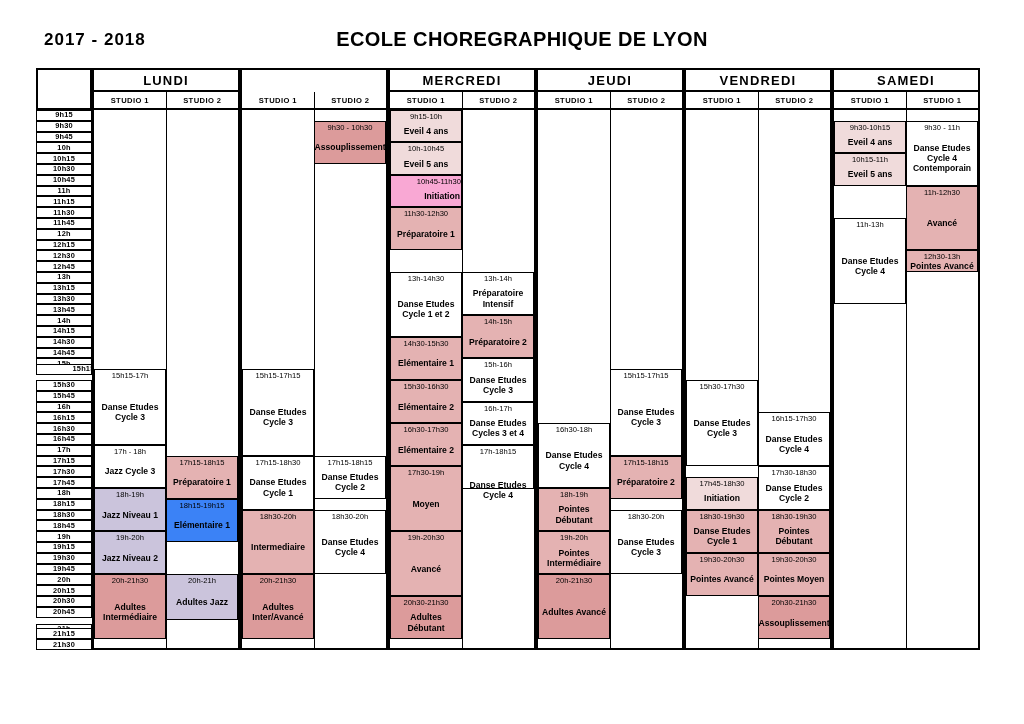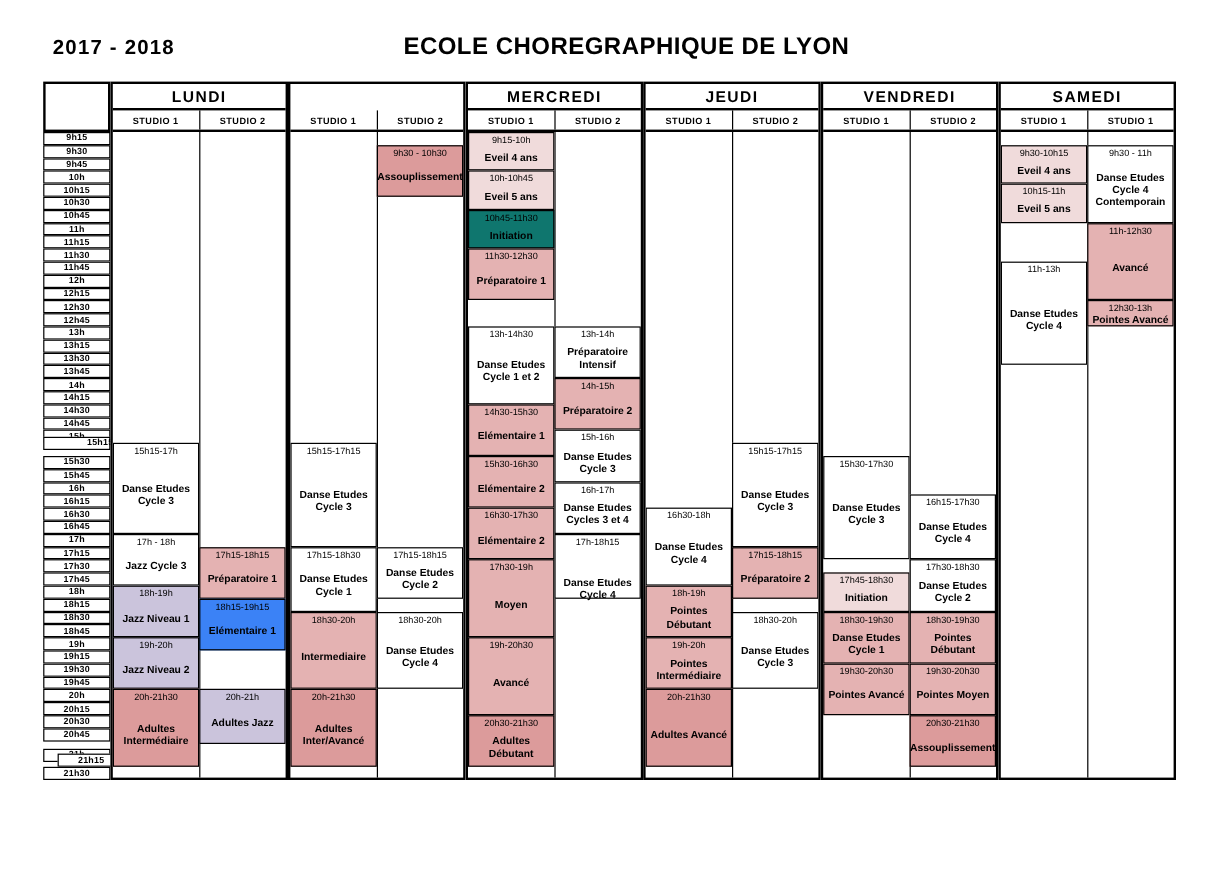--- a/index.html
+++ b/index.html
@@ -112,21 +112,21 @@
       <div class="time-row" style="top: 452.4px;">18h45</div>
       <div class="time-row" style="top: 463.2px;">19h</div>
       <div class="time-row" style="top: 474px;">19h15</div>
       <div class="time-row" style="top: 484.8px;">19h30</div>
       <div class="time-row" style="top: 495.6px;">19h45</div>
       <div class="time-row" style="top: 506.4px;">20h</div>
       <div class="time-row" style="top: 517.2px;">20h15</div>
       <div class="time-row" style="top: 528px;">20h30</div>
       <div class="time-row" style="top: 538.8px;">20h45</div>
       <div class="time-row" style="top: 556px;">21h</div>
-      <div class="time-row" style="top: 560.4px; margin-left: 12px;">21h15</div>
+      <div class="time-row" style="top: 560.4px;">21h15</div>
       <div class="time-row" style="top: 571.2px;">21h30</div>
       <div class="day-group" style="left: 56px;">
         <div class="day-name">LUNDI</div>
         <div class="studio-row">
           <div class="studio-cell">STUDIO 1</div>
           <div class="studio-cell">STUDIO 2</div>
         </div>
         <div class="grid">
           <div class="studio-col s0">
             <div class="block" style="top: 259.2px; height: 75.6px; background: rgb(255, 255, 255);">
@@ -215,21 +215,21 @@
         <div class="grid">
           <div class="studio-col s0">
             <div class="block" style="top: 0px; height: 32.4px; background: rgb(240, 219, 219);">
               <div class="b-time">9h15-10h</div>
               <div class="b-name">Eveil 4 ans</div>
             </div>
             <div class="block" style="top: 32.4px; height: 32.4px; background: rgb(240, 219, 219);">
               <div class="b-time">10h-10h45</div>
               <div class="b-name">Eveil 5 ans</div>
             </div>
-            <div class="block" style="top: 64.8px; height: 32.4px; background: #0f766e;">
+            <div class="block" style="top: 64.8px; height: 32.4px; background: #f9a8d4; align-items: flex-end;">
               <div class="b-time">10h45-11h30</div>
               <div class="b-name">Initiation</div>
             </div>
             <div class="block" style="top: 97.2px; height: 43.2px; background: rgb(228, 178, 178);">
               <div class="b-time">11h30-12h30</div>
               <div class="b-name">Préparatoire 1</div>
             </div>
             <div class="block" style="top: 162px; height: 64.8px; background: rgb(255, 255, 255);">
               <div class="b-time">13h-14h30</div>
               <div class="b-name">Danse Etudes Cycle 1 et 2</div>
@@ -269,21 +269,21 @@
               <div class="b-name">Préparatoire 2</div>
             </div>
             <div class="block" style="top: 248.4px; height: 43.2px; background: rgb(255, 255, 255);">
               <div class="b-time">15h-16h</div>
               <div class="b-name">Danse Etudes Cycle 3</div>
             </div>
             <div class="block" style="top: 291.6px; height: 43.2px; background: rgb(255, 255, 255);">
               <div class="b-time">16h-17h</div>
               <div class="b-name">Danse Etudes Cycles 3 et 4</div>
             </div>
-            <div class="block" style="top: 334.8px; height: 54px; background: rgb(255, 255, 255); gap: 24px;">
+            <div class="block" style="top: 334.8px; height: 44px; background: rgb(255, 255, 255); gap: 24px;">
               <div class="b-time">17h-18h15</div>
               <div class="b-name">Danse Etudes Cycle 4</div>
             </div>
           </div>
         </div>
       </div>
       <div class="day-group" style="left: 500px;">
         <div class="day-name">JEUDI</div>
         <div class="studio-row">
           <div class="studio-cell">STUDIO 1</div>

